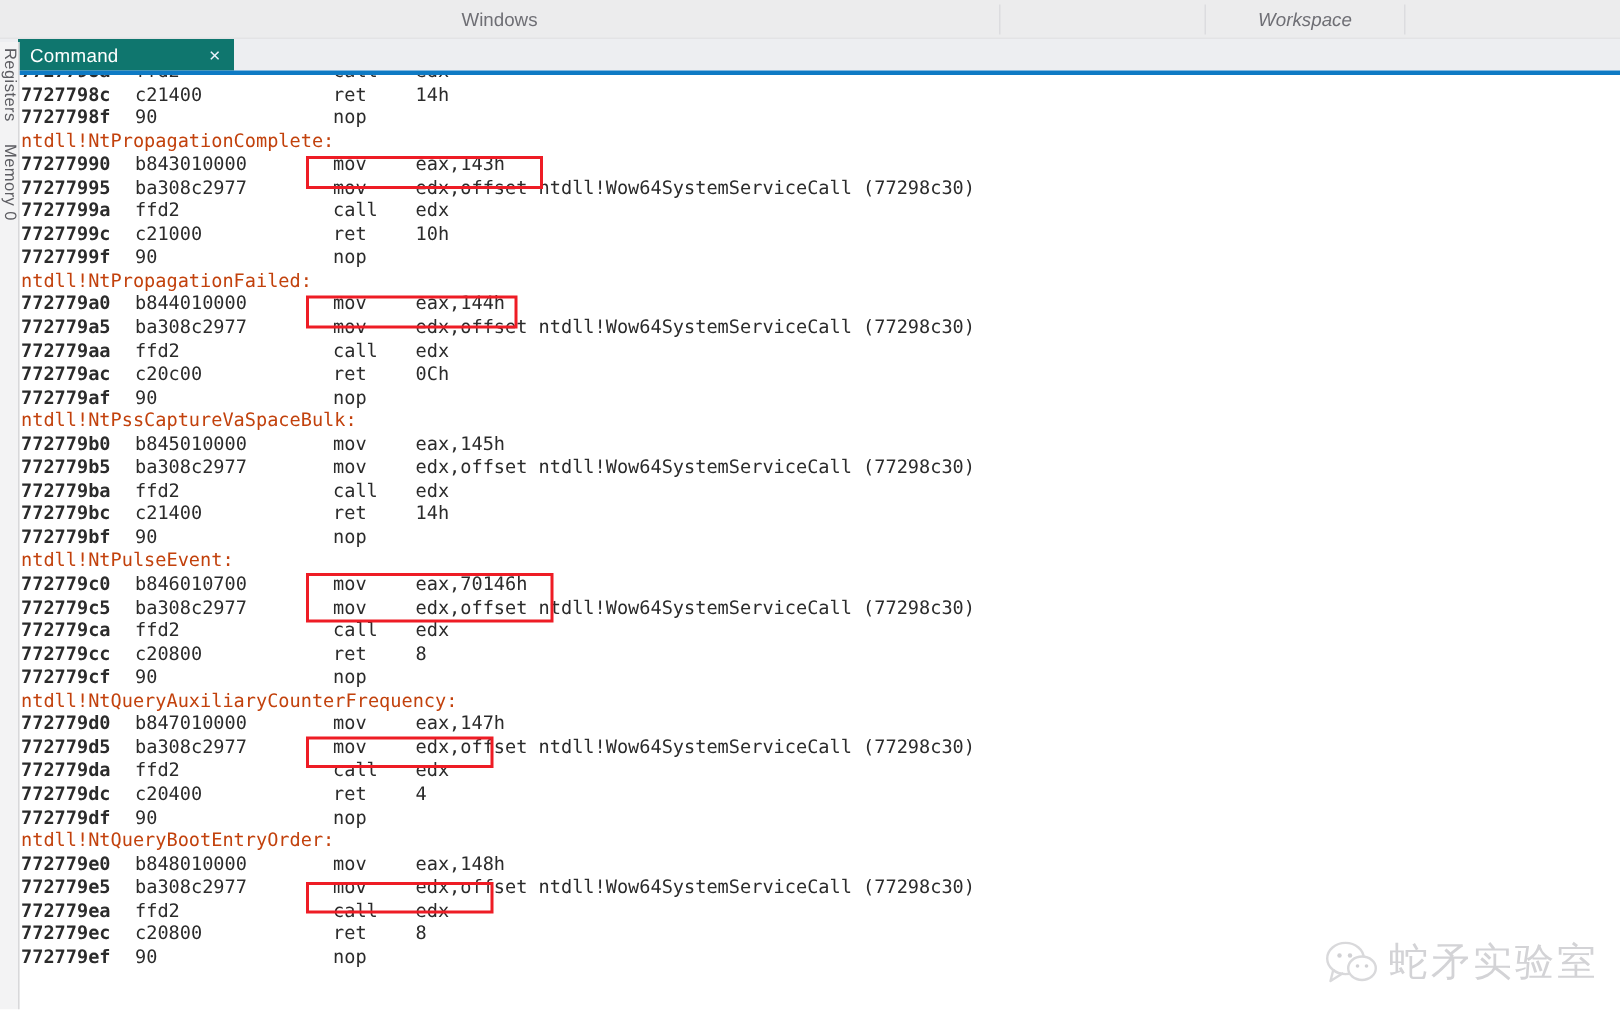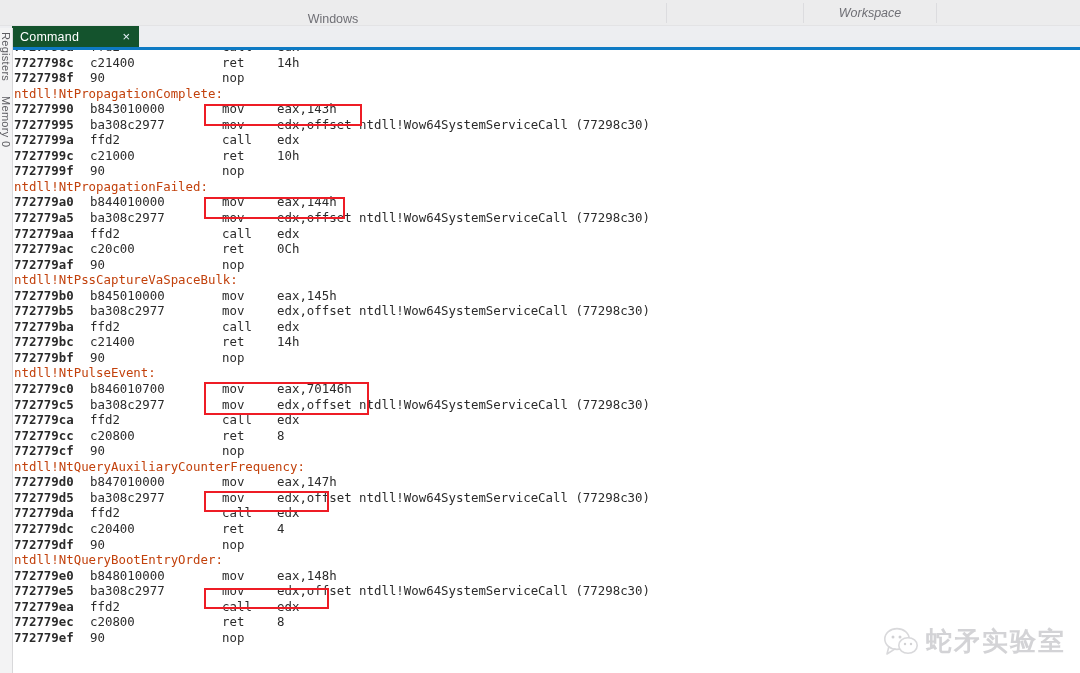--- a/index.html
+++ b/index.html
@@ -27,22 +27,22 @@
   .ribbon-sep{
     position:absolute;top:3px;width:1px;height:20px;background:#dcdcdf;
   }
 
   
   #tabstrip{
     position:absolute;left:0;top:26px;width:1080px;height:21px;
     background:#edeef1;
   }
   #tab-command{
-    position:absolute;left:12px;top:0px;height:21px;width:127px;
-    background:#14532d;
+    position:absolute;left:12px;top:0px;height:21px;width:144px;
+    background:#0f766e;
     display:flex;align-items:center;
     box-sizing:border-box;
   }
   #tab-command .tab-label{
     color:#ffffff;font-size:12.5px;margin-left:8px;letter-spacing:.2px;
   }
   #tab-command .tab-close{
     position:absolute;right:9px;top:2px;
     color:#e9f3fb;font-size:13px;line-height:17px;
     font-family:"Liberation Sans",sans-serif;
@@ -100,29 +100,28 @@
   
   #watermark{
     position:absolute;right:14px;bottom:14px;
     display:flex;align-items:center;
     opacity:.62;
   }
   #watermark .wm-text{
     font-family:"DejaVu Sans","Liberation Sans",sans-serif;
     font-size:26px;color:#b9b9bd;letter-spacing:2px;
     margin-left:8px;
-    font-weight:bold;
   }
   #watermark svg{display:block;}
 </style>
 </head>
 <body>
 
 <div id="ribbon">
-  <div class="ribbon-group" style="left:0px;width:666px;align-items:flex-end;">
+  <div class="ribbon-group" style="left:0px;width:666px;">
     <span>Windows</span>
   </div>
   <div class="ribbon-sep" style="left:666px;"></div>
   <div class="ribbon-sep" style="left:803px;"></div>
   <div class="ribbon-group" style="left:804px;width:132px;font-style:italic;">
     <span>Workspace</span>
   </div>
   <div class="ribbon-sep" style="left:936px;"></div>
 </div>
 

